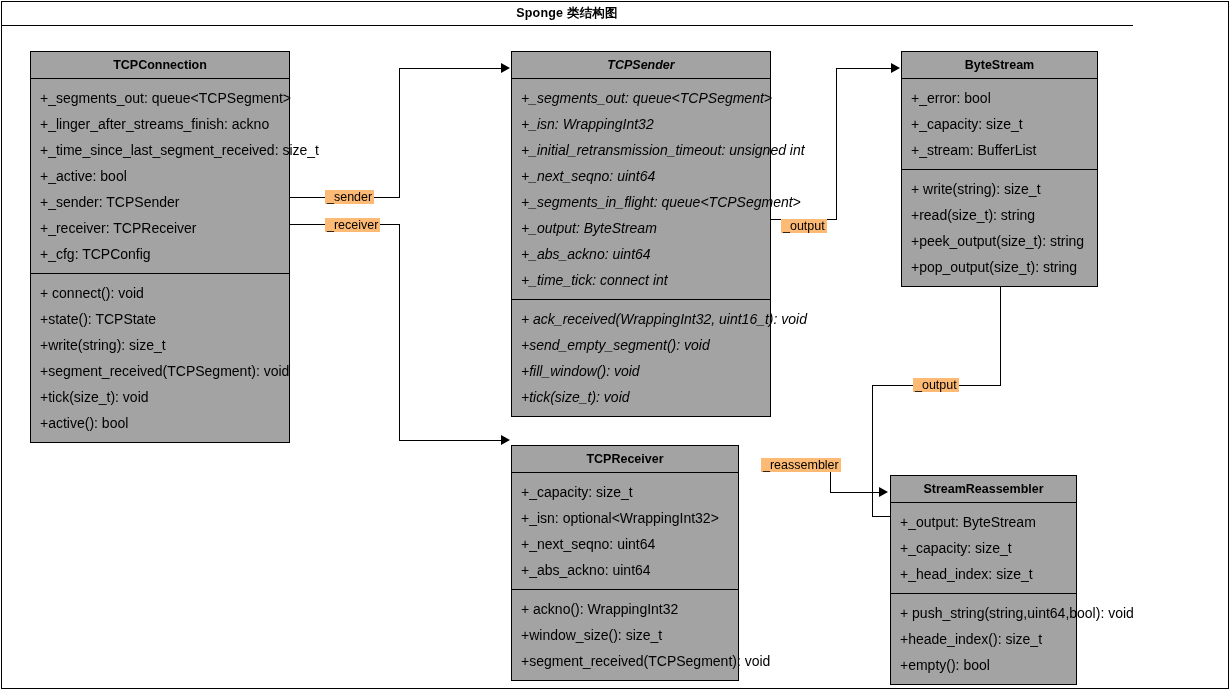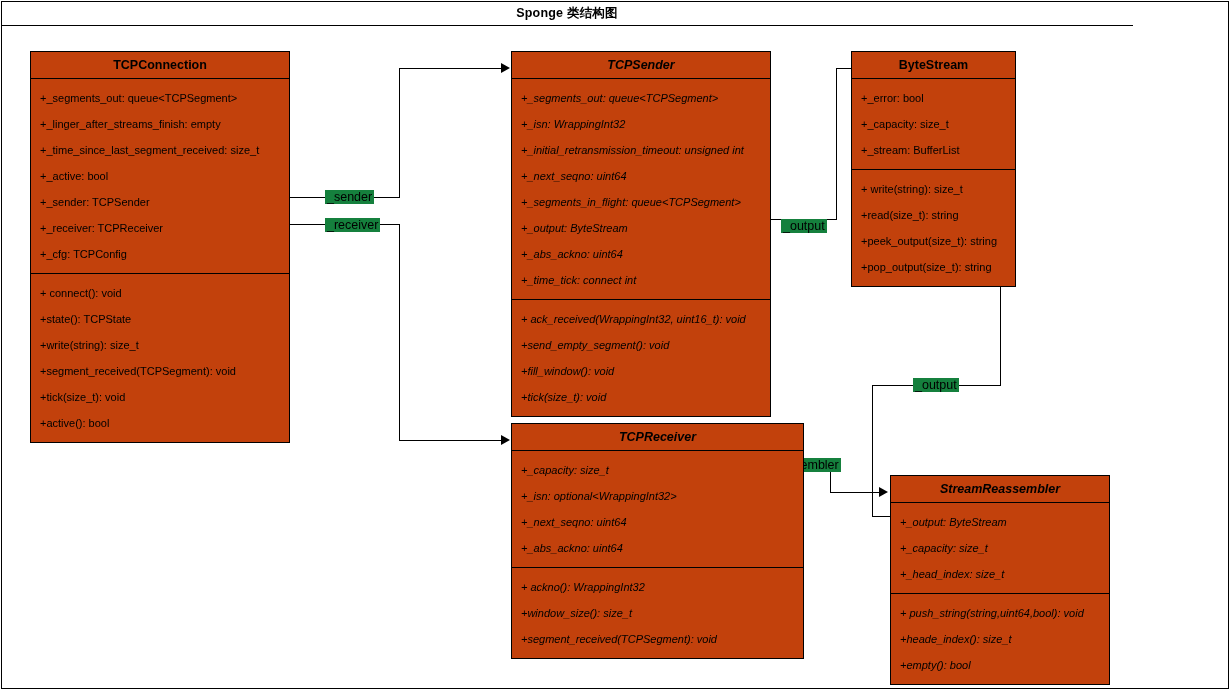--- a/index.html
+++ b/index.html
@@ -44,39 +44,39 @@
     font-size: 12.5px;
     font-weight: bold;
     letter-spacing: .2px;
   }
 
   
   .uml {
     position: absolute;
     border: 1.5px solid #000000;
     box-sizing: border-box;
-    background: #c2410c;
+    background: #a3a3a3;
     z-index: 5;
   }
   .uml .cls-name {
     text-align: center;
     font-weight: bold;
     font-size: 12.5px;
     padding: 6px 4px 6px 4px;
     border-bottom: 1.5px solid #000000;
     line-height: 14px;
   }
   .uml .section {
     padding: 6px 0 6px 0;
   }
   .uml .section + .section {
     border-top: 1.5px solid #000000;
   }
   .uml .member {
-    font-size: 11px;
+    font-size: 14px;
     line-height: 14px;
     padding: 6px 8px 6px 9px;
     white-space: nowrap;
   }
 
   
   .edge {
     position: absolute;
     background: #000000;
     z-index: 2;
@@ -98,21 +98,21 @@
   .arrow.up {
     border-left: 5px solid transparent;
     border-right: 5px solid transparent;
     border-bottom: 9px solid #000000;
   }
 
   .edge-label {
     position: absolute;
     font-size: 12.5px;
     line-height: 14px;
-    background: #15803d;
+    background: #fdba74;
     padding: 0 2px;
     white-space: nowrap;
     z-index: 4;
     text-align: right;
   }
 </style>
 </head>
 <body>
 
 <div id="canvas">
@@ -150,21 +150,21 @@
   <div class="edge v" style="left:872px; top:385px; height:131px;"></div>
   <div class="edge h" style="left:872px; top:384.5px; width:129px;"></div>
   <div class="edge v" style="left:1000px; top:278px; height:107px;"></div>
   <div class="arrow up" style="left:996px; top:269px;"></div>
   <div class="edge-label" style="left:913px; top:378px;">_output</div>
 
   <div class="uml" style="left:30px; top:51px; width:260px;">
     <div class="cls-name">TCPConnection</div>
     <div class="section">
       <div class="member">+_segments_out: queue&lt;TCPSegment&gt;</div>
-      <div class="member">+_linger_after_streams_finish: empty</div>
+      <div class="member">+_linger_after_streams_finish: ackno</div>
       <div class="member">+_time_since_last_segment_received: size_t</div>
       <div class="member">+_active: bool</div>
       <div class="member">+_sender: TCPSender</div>
       <div class="member">+_receiver: TCPReceiver</div>
       <div class="member">+_cfg: TCPConfig</div>
     </div>
     <div class="section">
       <div class="member">+ connect(): void</div>
       <div class="member">+state(): TCPState</div>
       <div class="member">+write(string): size_t</div>
@@ -187,51 +187,51 @@
       <div class="member">+_time_tick: connect int</div>
     </div>
     <div class="section">
       <div class="member">+ ack_received(WrappingInt32, uint16_t): void</div>
       <div class="member">+send_empty_segment(): void</div>
       <div class="member">+fill_window(): void</div>
       <div class="member">+tick(size_t): void</div>
     </div>
   </div>
 
-  <div class="uml" style="left:851px; top:51px; width:165px;">
+  <div class="uml" style="left:901px; top:51px; width:197px;">
     <div class="cls-name">ByteStream</div>
     <div class="section">
       <div class="member">+_error: bool</div>
       <div class="member">+_capacity: size_t</div>
       <div class="member">+_stream: BufferList</div>
     </div>
     <div class="section">
       <div class="member">+ write(string): size_t</div>
       <div class="member">+read(size_t): string</div>
       <div class="member">+peek_output(size_t): string</div>
       <div class="member">+pop_output(size_t): string</div>
     </div>
   </div>
 
-  <div class="uml" style="left:511px; top:423px; width:293px;font-style:italic;">
+  <div class="uml" style="left:511px; top:445px; width:228px;">
     <div class="cls-name">TCPReceiver</div>
     <div class="section">
       <div class="member">+_capacity: size_t</div>
       <div class="member">+_isn: optional&lt;WrappingInt32&gt;</div>
       <div class="member">+_next_seqno: uint64</div>
       <div class="member">+_abs_ackno: uint64</div>
     </div>
     <div class="section">
       <div class="member">+ ackno(): WrappingInt32</div>
       <div class="member">+window_size(): size_t</div>
       <div class="member">+segment_received(TCPSegment): void</div>
     </div>
   </div>
 
-  <div class="uml" style="left:890px; top:475px; width:220px;font-style:italic;">
+  <div class="uml" style="left:890px; top:475px; width:187px;">
     <div class="cls-name">StreamReassembler</div>
     <div class="section">
       <div class="member">+_output: ByteStream</div>
       <div class="member">+_capacity: size_t</div>
       <div class="member">+_head_index: size_t</div>
     </div>
     <div class="section">
       <div class="member">+ push_string(string,uint64,bool): void</div>
       <div class="member">+heade_index(): size_t</div>
       <div class="member">+empty(): bool</div>

